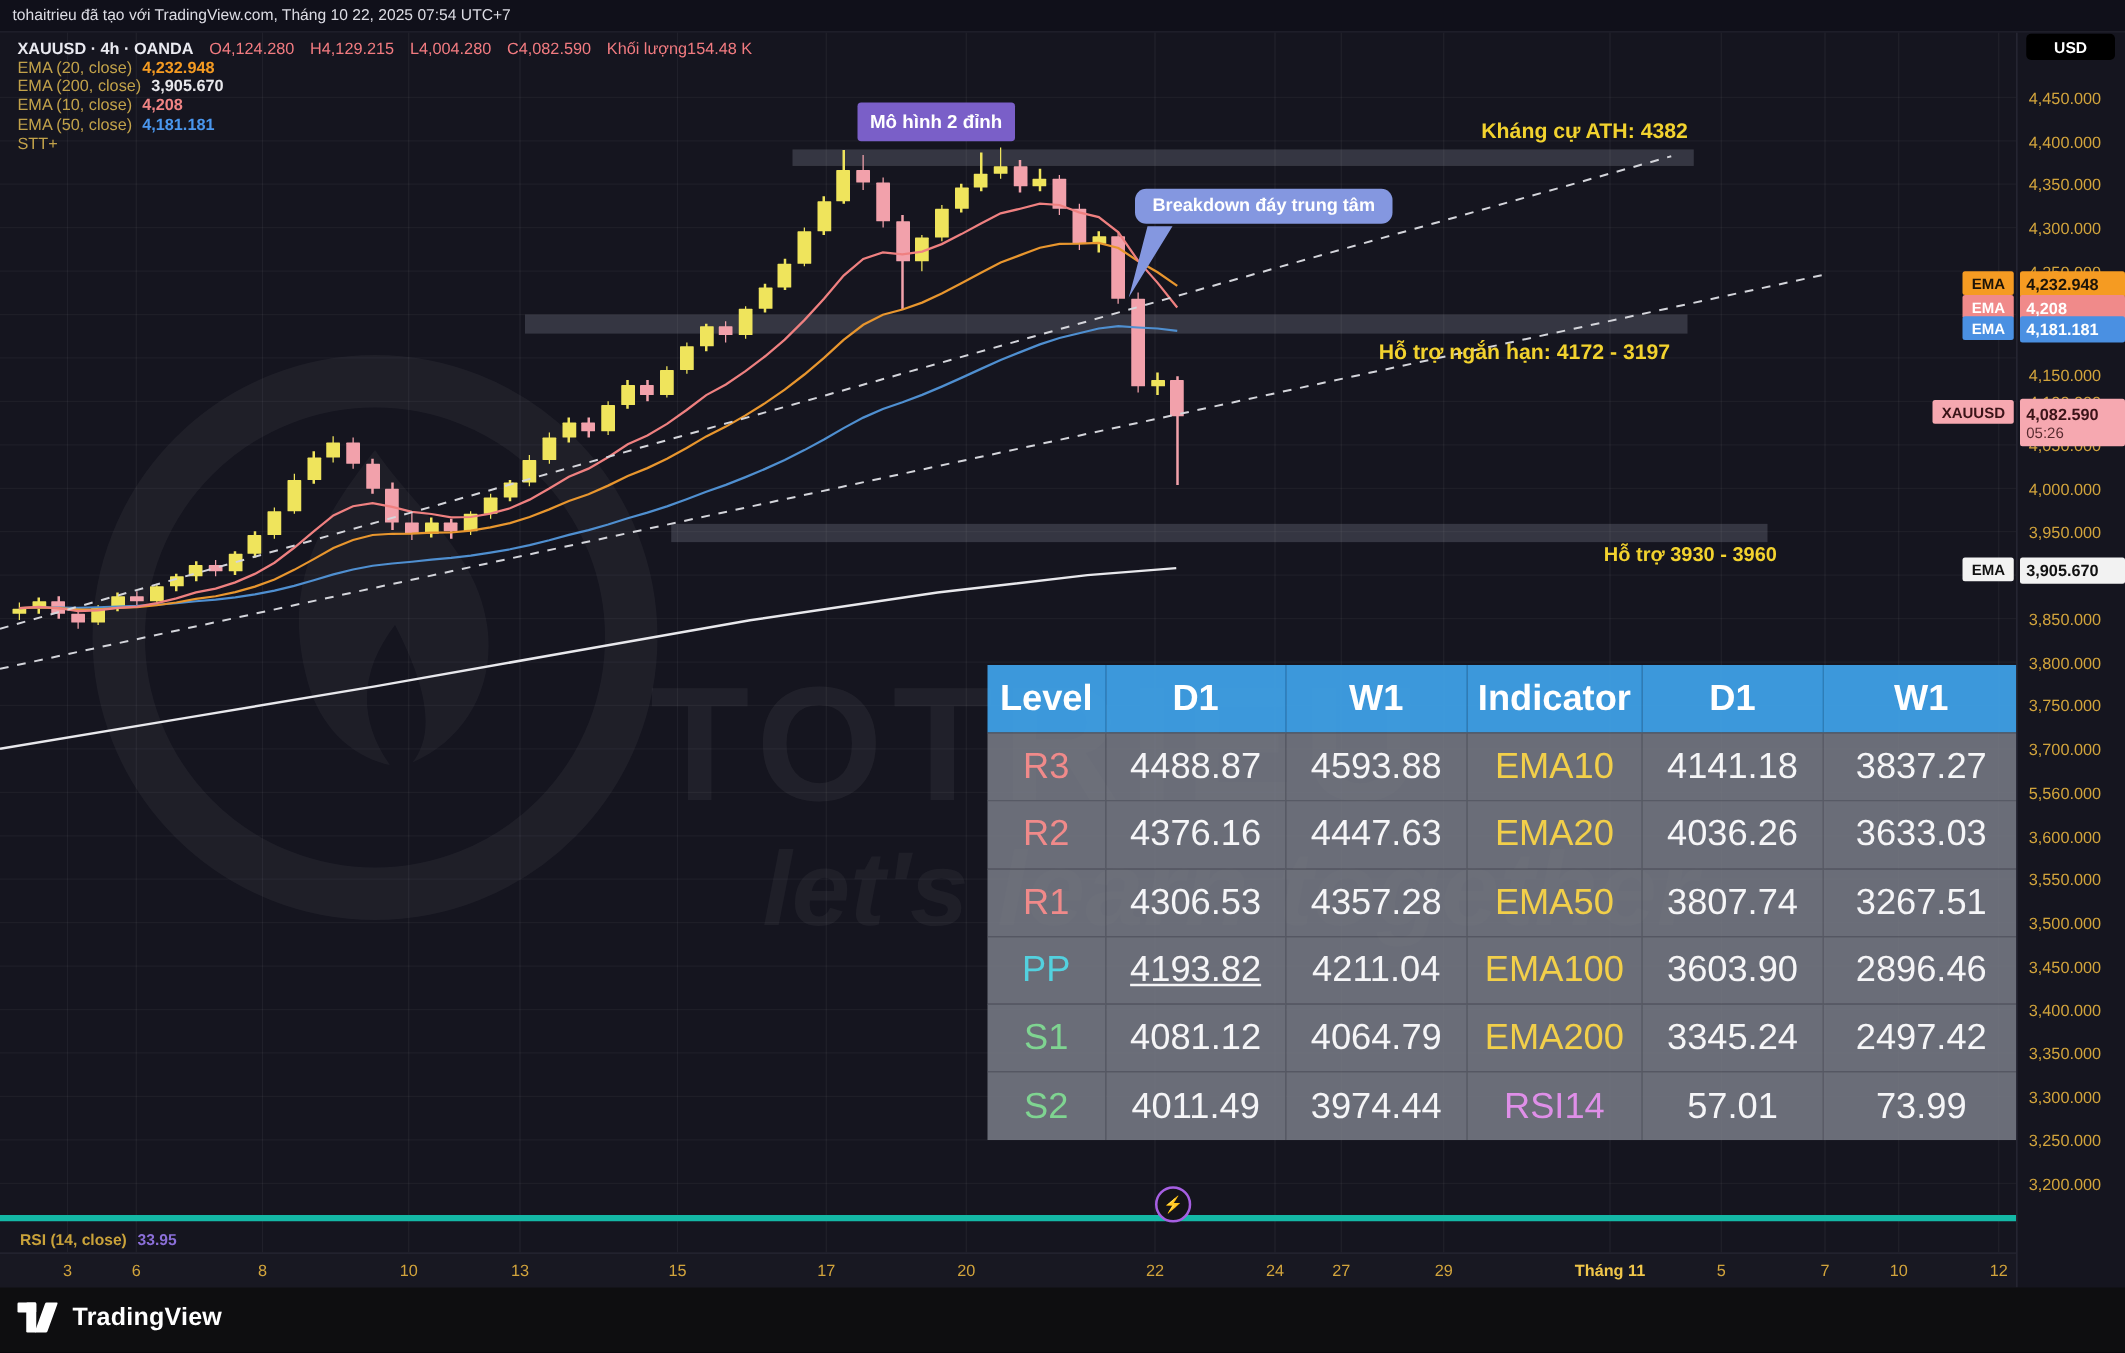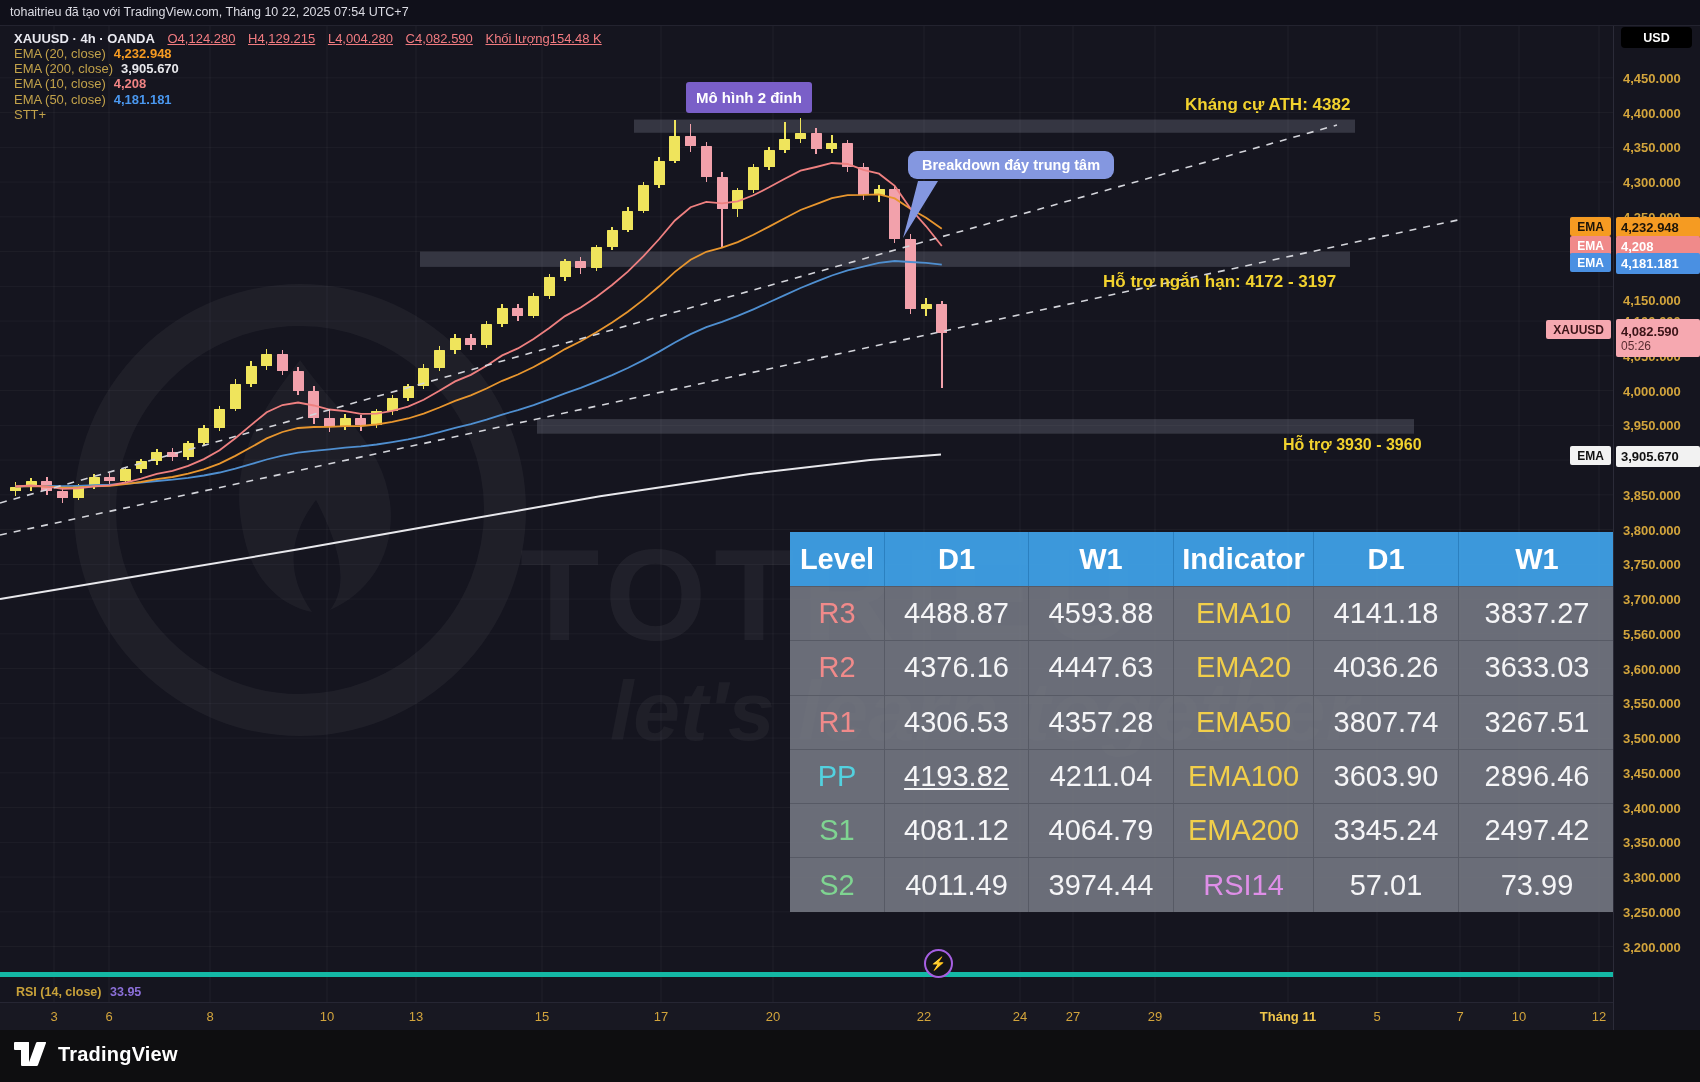--- a/index.html
+++ b/index.html
@@ -6,21 +6,21 @@
   #stage{position:relative;width:1700px;height:1082px;background:#15151f;overflow:hidden;
          font-family:"Liberation Sans",sans-serif;user-select:none;}
   
   #topbar{position:absolute;left:0;top:0;width:1700px;height:25px;background:#10101a;
           border-bottom:1px solid #23232f;z-index:9;}
   #topbar .t{position:absolute;left:10px;top:5px;font-size:12.5px;color:#dcdce4;}
   
   #legend{position:absolute;left:14px;top:30px;z-index:7;font-size:13px;white-space:nowrap;}
   #legend .row{height:15px;line-height:15px;margin-bottom:0;}
   #legend .sym{color:#e9e9f0;font-weight:700;}
-  #legend .pink{color:#f27b80;margin-left:9px;text-decoration:underline;}
+  #legend .pink{color:#f27b80;margin-left:9px;}
   #legend .emalab{color:#c2a24a;}
   #legend .v{margin-left:8px;font-weight:600;}
   #legend .row{margin-top:0.5px;height:14.8px;}
   
   svg{position:absolute;left:0;top:0;pointer-events:none;}
   #svg-under{z-index:1;} #candles{position:absolute;left:0;top:0;z-index:3;width:1613px;height:1030px;}
   #svg-over{z-index:4;}
   .candle-wick{position:absolute;width:1.6px;}
   .candle-body{position:absolute;width:11px;border-radius:0.5px;}
   .up .candle-wick,.up.candle-body{background:#efe45c;}
@@ -42,21 +42,21 @@
            display:flex;align-items:center;justify-content:center;height:54.3px;
            border-right:1px solid rgba(80,83,92,0.7);border-top:1px solid rgba(80,83,92,0.7);}
   .lv-r{color:#f08a8a;} .lv-pp{color:#53d1df;} .lv-s{color:#7fd491;}
   .in-ema{color:#f2cf4a;} .in-rsi{color:#df8fe8;} .in-atr{color:#f2899e;}
   #boost-badge{position:absolute;left:924px;top:949px;width:25px;height:25px;border-radius:50%;
                background:#141419;border:2px solid #a65fe2;color:#c77dff;z-index:8;
                display:flex;align-items:center;justify-content:center;font-size:13px;}
   
   #axis{position:absolute;left:1613px;top:25px;width:87px;height:1005px;background:#15151f;
         border-left:1px solid #2b2b38;z-index:8;}
-  .tick{position:absolute;left:9px;font-size:13px;color:#d2a43c;white-space:nowrap;font-weight:bold;}
+  .tick{position:absolute;left:9px;font-size:13px;color:#d2a43c;white-space:nowrap;}
   #usd-box{position:absolute;left:7px;top:2px;width:71px;height:21px;background:#000;border-radius:4px;
            color:#fff;font-size:12.5px;font-weight:700;display:flex;align-items:center;justify-content:center;}
   .tag{position:absolute;left:2px;width:84px;border-radius:2px;font-size:13px;font-weight:600;
        display:flex;flex-direction:column;align-items:flex-start;justify-content:center;
        padding:1px 5px;z-index:9;box-sizing:border-box;}
   .tag .sub{font-size:12px;font-weight:400;opacity:.85;}
   .chip{position:absolute;border-radius:2px;font-size:12px;font-weight:600;padding:2.5px 7px;
         z-index:9;white-space:nowrap;}
   
   #rsi-row{position:absolute;left:0;top:972px;width:1613px;height:30px;border-top:5px solid #14b8a6;z-index:7;}

